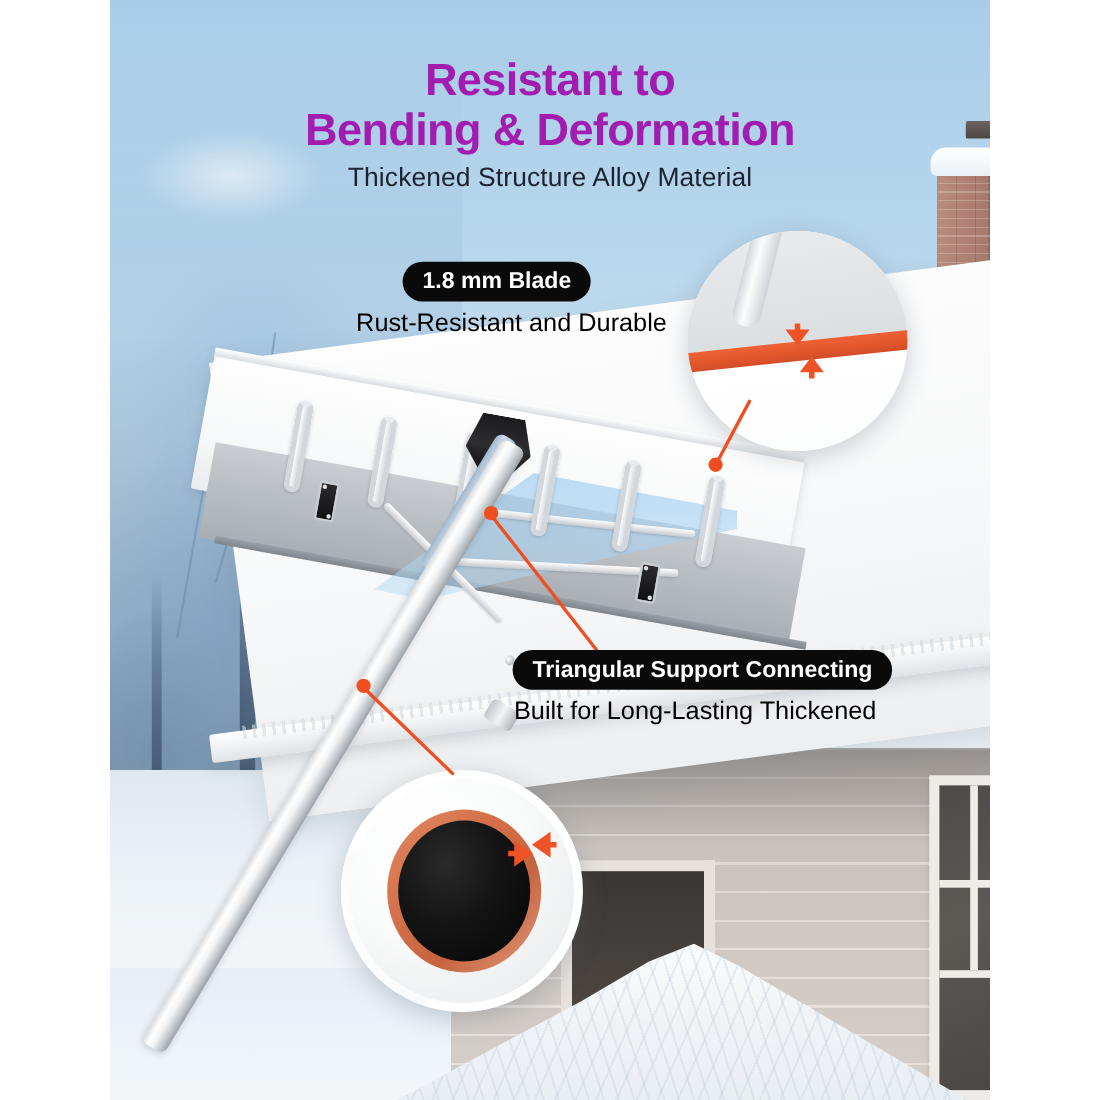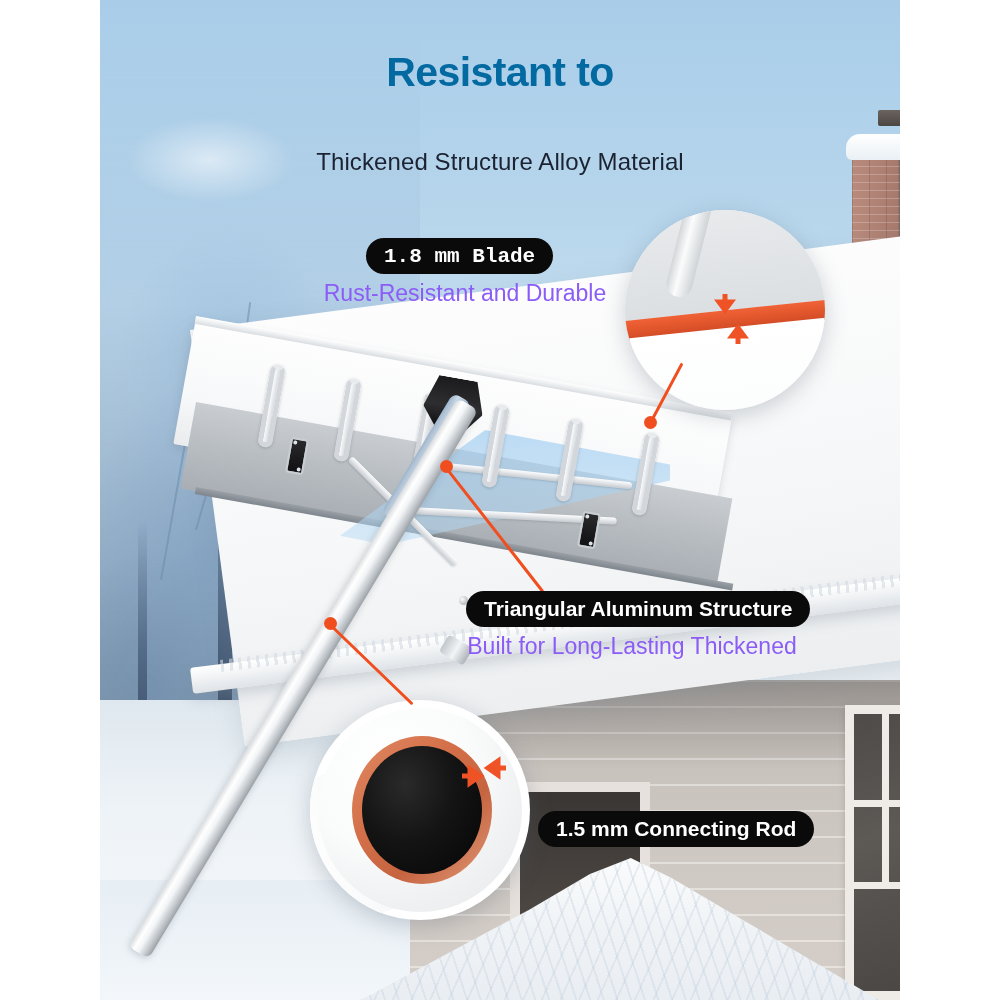--- a/index.html
+++ b/index.html
@@ -377,21 +377,21 @@
     position:absolute; left:-10px; top:66px; width:120px; height:150px;
     background: linear-gradient(90deg,#ffffff 0%, #f7f8f9 60%, #e4e7e9 100%);
     transform: rotate(-20deg);
   }
 
   
   .headline {
     position: absolute;
     left: 0; top: 50px; width: 1000px;
     text-align: center;
-    color: #0369a1;
+    color: #a21caf;
     font-weight: 700;
     font-size: 41px;
     line-height: 1.12;
     letter-spacing: -0.6px;
     white-space: nowrap;
   }
   .headline .l2 { font-size: 41px; display:block; }
   .subhead {
     position: absolute;
     left: 0; top: 148px; width: 1000px;
@@ -407,26 +407,26 @@
     color: #ffffff;
     font-weight: 700;
     border-radius: 999px;
     white-space: nowrap;
     display: flex;
     align-items: center;
     justify-content: center;
   }
   .capline {
     position: absolute;
-    color: #8b5cf6;
+    color: #000000;
     white-space: nowrap;
     text-align: center;
   }
 
-  #pill-blade   { left: 366px; top: 238px; height: 36px; padding: 0 18px; font-size: 21px; font-family: Liberation Mono, monospace; }
+  #pill-blade   { left: 366px; top: 238px; height: 36px; padding: 0 18px; font-size: 21px; }
   #sub-blade    { left: 300px; top: 280px; width: 330px; font-size: 23px; }
 
   #pill-tri     { left: 466px; top: 591px; height: 36px; padding: 0 18px; font-size: 21px; }
   #sub-tri      { left: 452px; top: 633px; width: 360px; font-size: 23px; }
 
   #pill-rod     { left: 538px; top: 811px; height: 36px; padding: 0 18px; font-size: 21px; }
   #sub-rod      { left: 556px; top: 853px; width: 260px; font-size: 23px; }
 
   .leader { position: absolute; background: #f04e1e; transform-origin: left center; height: 2.5px; border-radius: 2px; }
   .dot { position: absolute; width: 13px; height: 13px; border-radius: 50%; background: #f04e1e; }
@@ -546,26 +546,26 @@
   <div class="dot" style="left:644px; top:416px;"></div>
 
   <div class="leader" style="left:446px; top:466px; width:158px; transform:rotate(52deg);"></div>
   <div class="dot" style="left:440px; top:460px;"></div>
 
   <div class="leader" style="left:330px; top:623px; width:115px; transform:rotate(44deg);"></div>
   <div class="dot" style="left:324px; top:617px;"></div>
 
   <div class="headline">
     <span>Resistant to</span>
+    <span class="l2">Bending &amp; Deformation</span>
   </div>
   <div class="subhead">Thickened Structure Alloy Material</div>
 
   <div id="pill-blade" class="pill">1.8 mm Blade</div>
   <div id="sub-blade" class="capline">Rust-Resistant and Durable</div>
 
-  <div id="pill-tri" class="pill">Triangular Aluminum Structure</div>
+  <div id="pill-tri" class="pill">Triangular Support Connecting</div>
   <div id="sub-tri" class="capline">Built for Long-Lasting Thickened</div>
 
-  <div id="pill-rod" class="pill">1.5 mm Connecting Rod</div>
 
   <div class="margin-l"></div>
   <div class="margin-r"></div>
 </div>
 
 </body></html>

